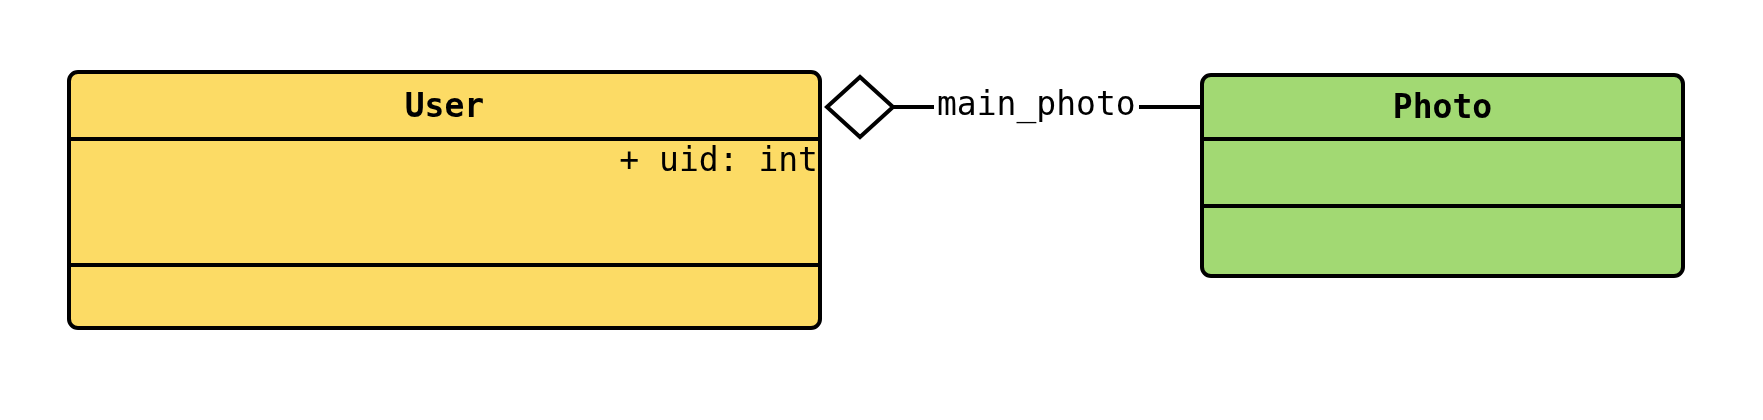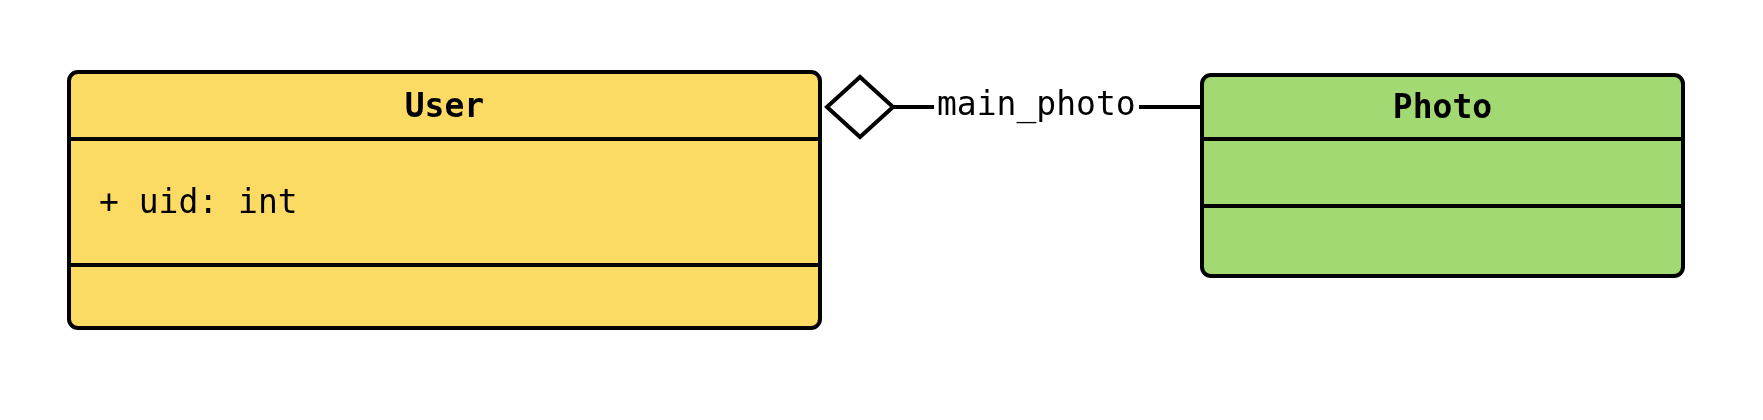--- a/index.html
+++ b/index.html
@@ -44,22 +44,21 @@
     text-align: center;
     font-weight: bold;
     font-size: 33px;
     border-bottom: 4px solid #000000;
   }
   .class-user .class-title { height: 63px; line-height: 63px; }
   .class-photo .class-title { height: 60px; line-height: 60px; }
   .class-section {
     box-sizing: border-box;
     display: flex;
-    flex-direction: column;
-    justify-content: center;
+    justify-content: flex-end;
     padding-left: 28px;
     font-size: 33px;
   }
   .class-user .attrs   { height: 126px; border-bottom: 4px solid #000000; }
   .class-user .methods { flex: 1 1 auto; }
   .class-photo .attrs   { height: 67px; border-bottom: 4px solid #000000; }
   .class-photo .methods { flex: 1 1 auto; }
   .member-line {
     line-height: 38px;
     white-space: pre;

